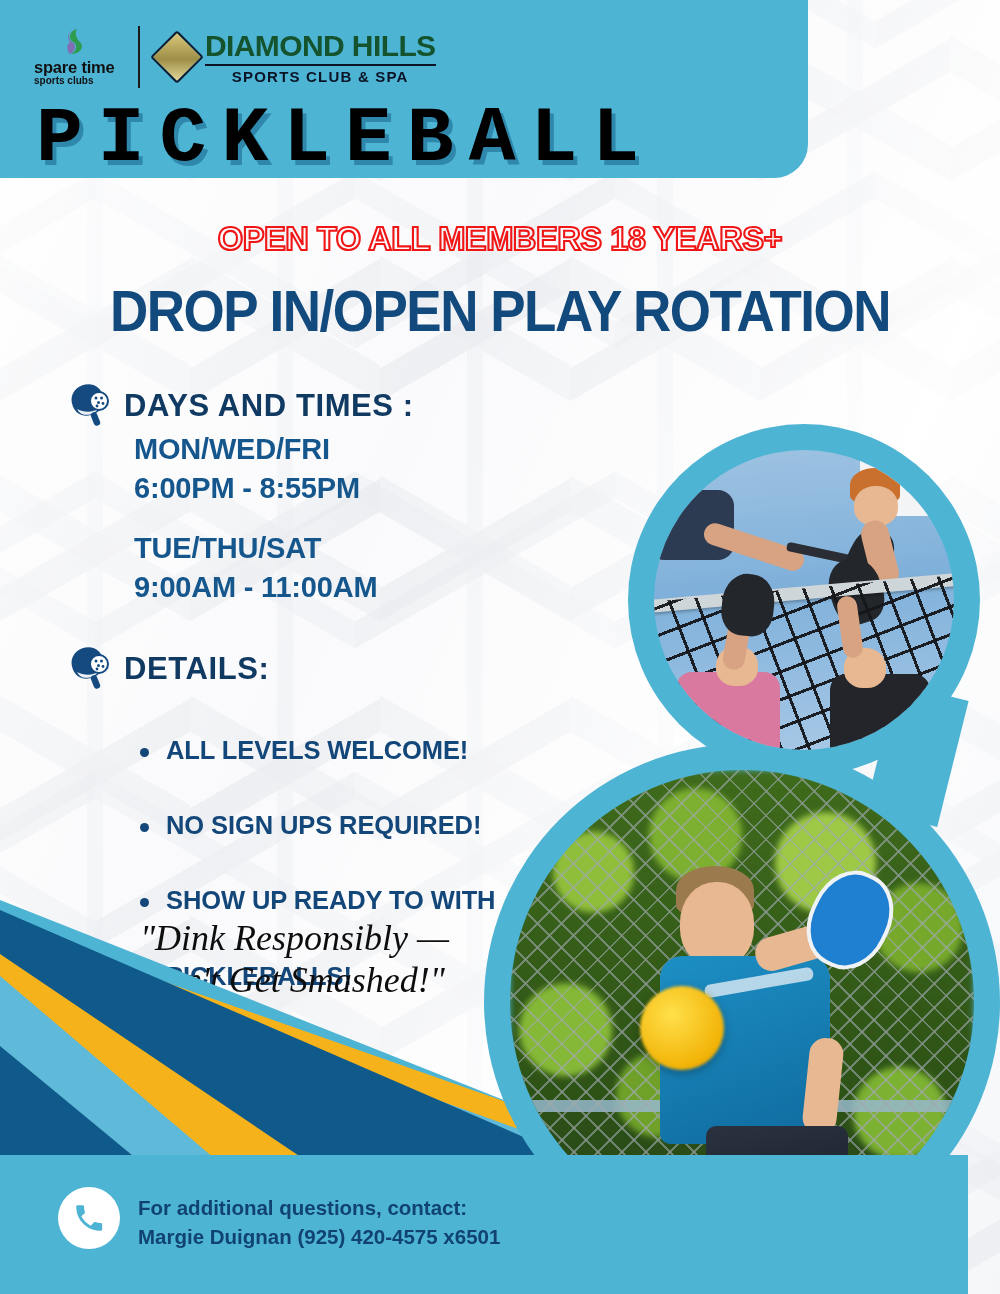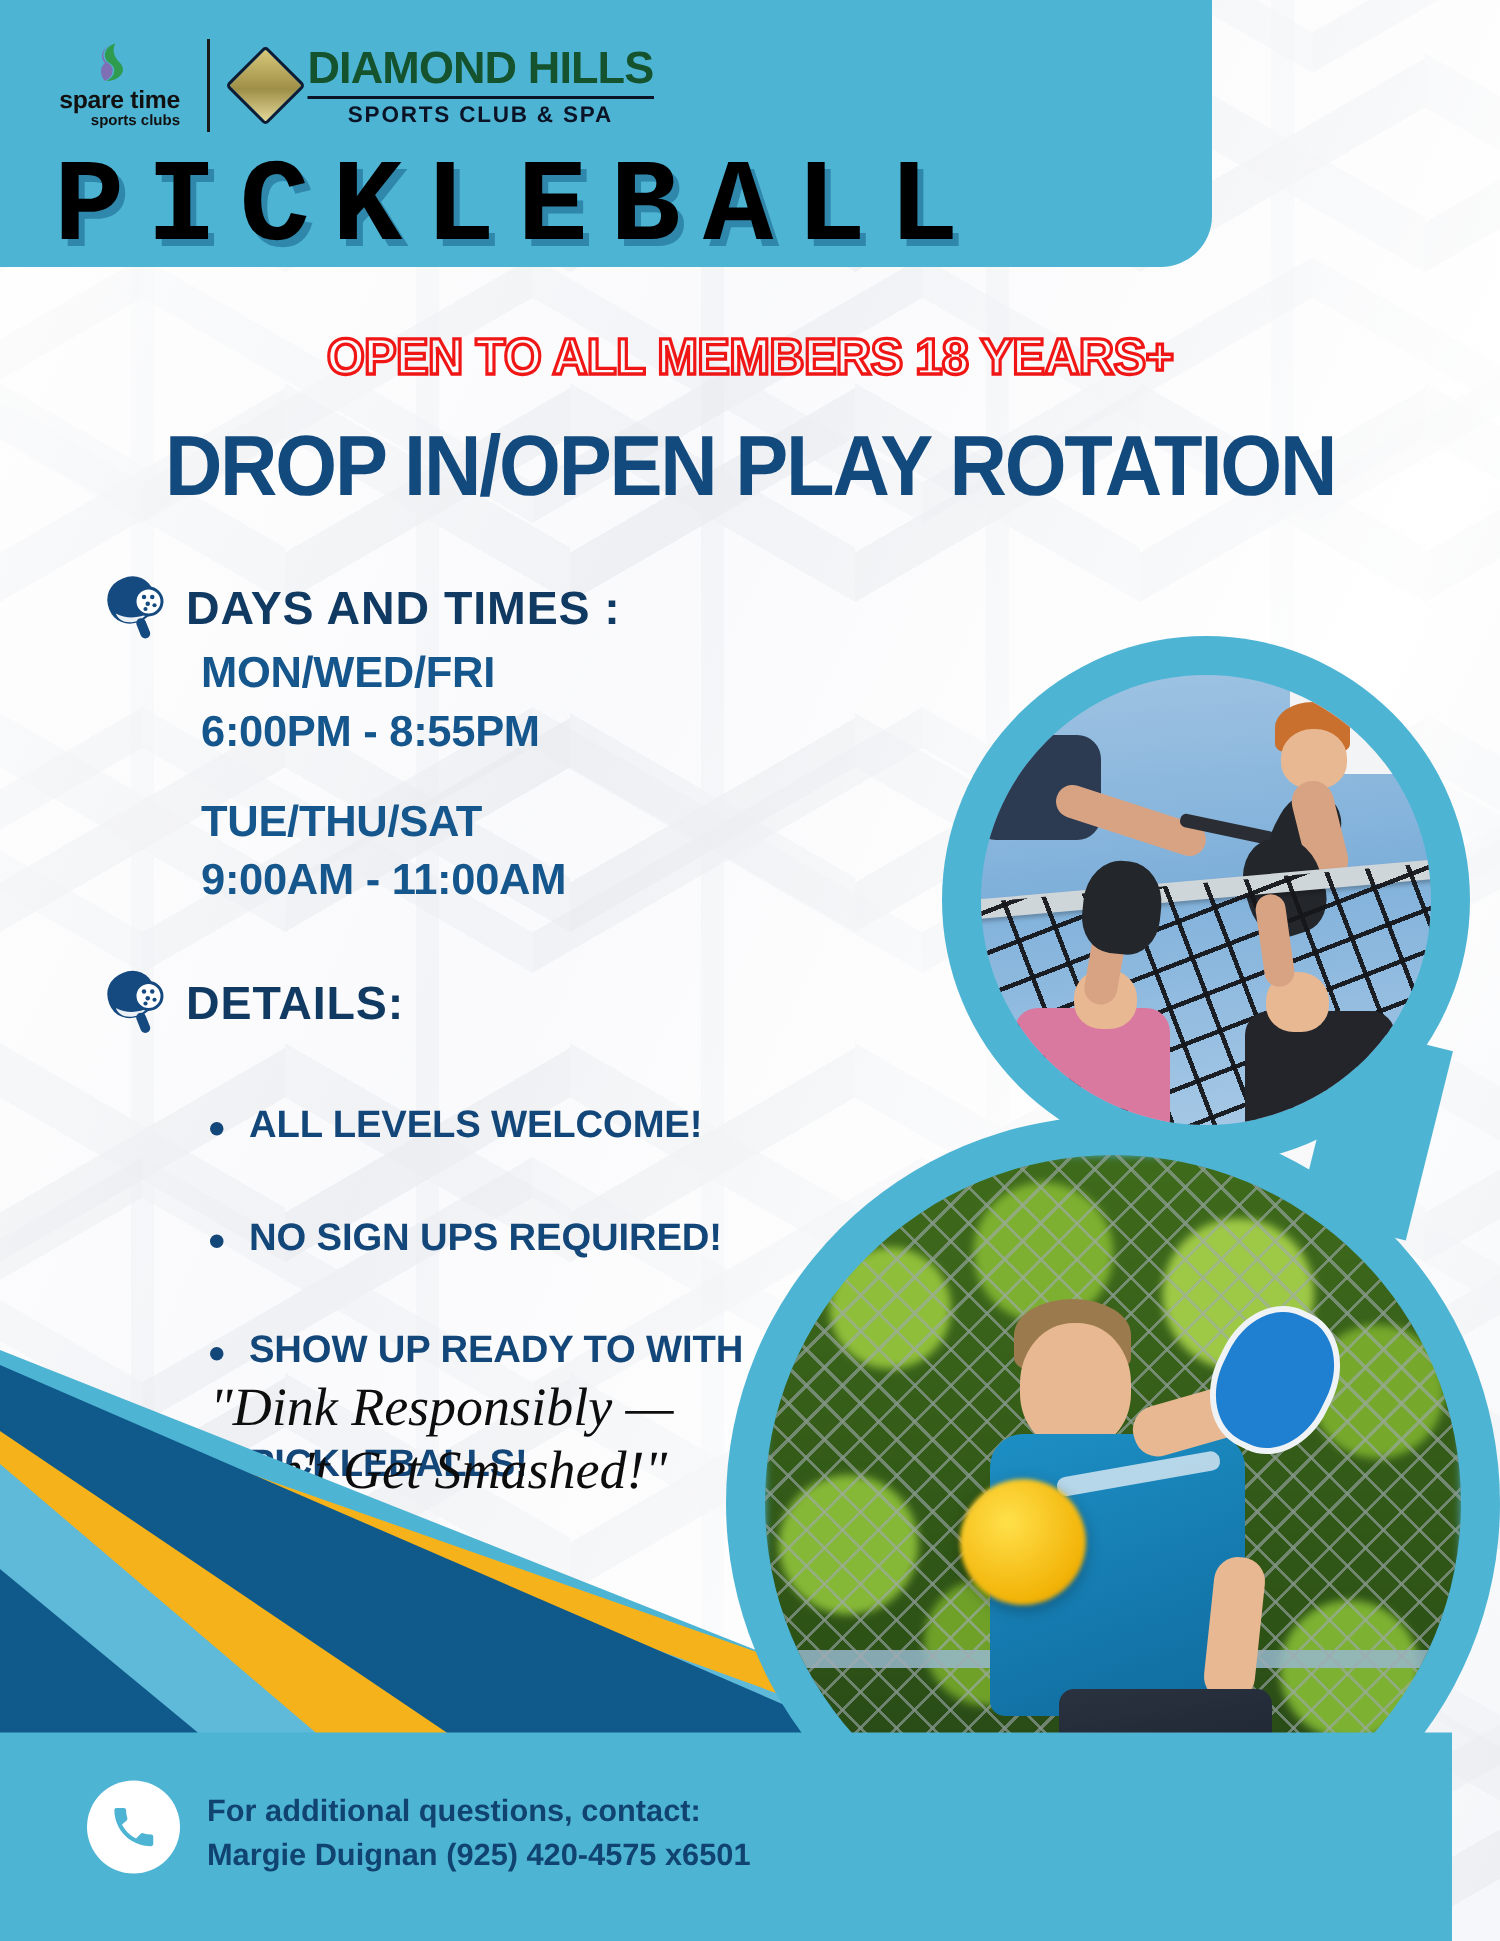--- a/index.html
+++ b/index.html
@@ -43,21 +43,21 @@
   
   .header-band{
     position:absolute;left:0;top:0;width:808px;height:178px;
     background:#4eb4d4;
     border-bottom-right-radius:34px;
   }
   .logos{
     position:absolute;left:34px;top:26px;
     display:flex;align-items:center;gap:0;
   }
-  .st-logo{width:86px;text-align:right;line-height:1;}
+  .st-logo{width:86px;text-align:left;line-height:1;}
   .st-mark{height:28px;display:flex;justify-content:center;align-items:flex-end;}
   .st-name{font-size:16.5px;font-weight:600;color:#111;letter-spacing:-.2px;margin-top:3px;}
   .st-sub{font-size:10px;font-weight:600;color:#111;margin-top:1px;}
   .divider-v{width:2px;height:62px;background:#1a1a1a;margin:0 18px;}
   .dh-logo{display:flex;align-items:center;}
   .dh-diamond{width:34px;height:34px;margin-right:9px;transform:rotate(45deg);
     background:linear-gradient(135deg,#d9c87a,#9e8f47 55%,#e4d89a);
     border:2px solid #0d1b33;border-radius:3px;}
   .dh-txt{line-height:1;}
   .dh-name{font-size:30px;font-weight:800;color:#14532d;letter-spacing:-.6px;font-family:"Liberation Sans",sans-serif;}

